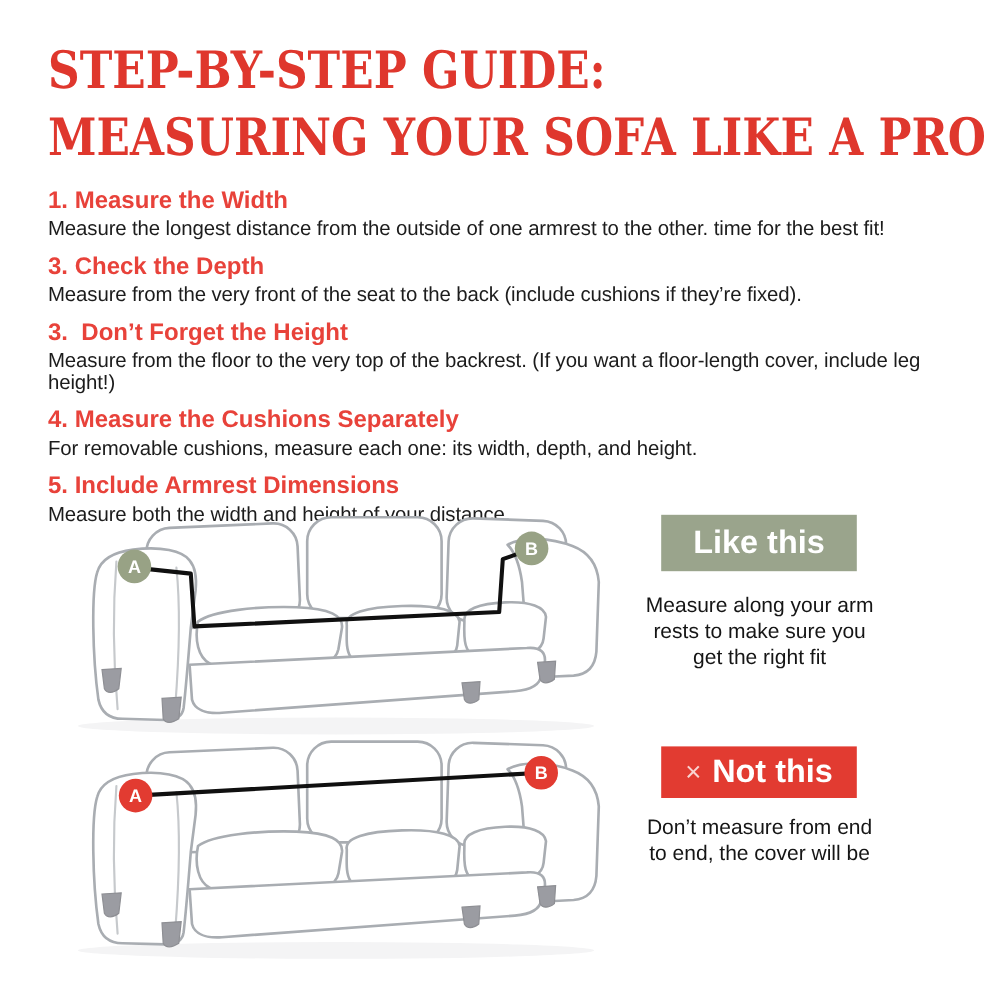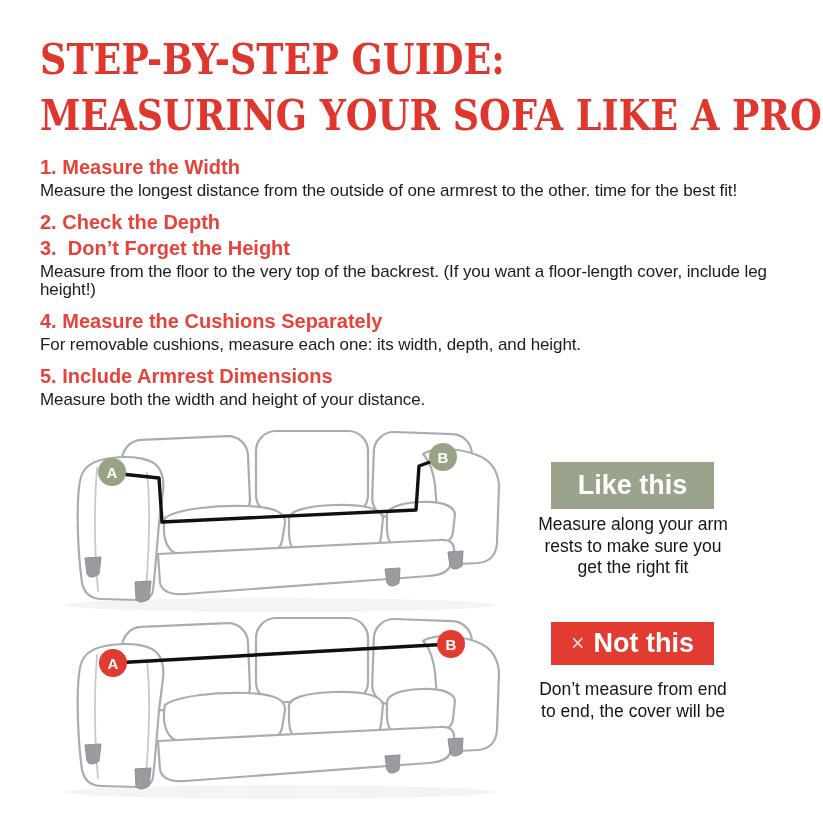--- a/index.html
+++ b/index.html
@@ -27,30 +27,30 @@
     font-size:17px; line-height:18px; letter-spacing:-0.1px;
     color:#1c1c1c; margin:0 0 11px 0;
   }
 
   
   .badge {
     position:absolute; left:551px; width:163px;
     display:flex; align-items:center; justify-content:center; gap:9px;
     color:#ffffff; font-weight:bold; font-size:27px;
   }
-  #badge-good { top:462px; height:47px; background:var(--badge_green,#9aa48c); }
+  #badge-good { top:429px; height:47px; background:var(--badge_green,#9aa48c); }
   #badge-bad  { top:622px; height:43px; background:var(--badge_red,#e23b31); }
   .badge-x { font-weight:normal; font-size:23px; line-height:1; color:rgba(255,255,255,.78); }
 
   
   .caption {
     position:absolute; left:517px; width:232px; text-align:center;
     font-size:17.5px; line-height:21.5px; color:#151515;
   }
-  #cap-good { top:494px;margin-top:20px; }
+  #cap-good { top:494px; }
   #cap-bad  { top:679px;text-align:center; }
 
   
   .sofa { position:absolute; left:35px; width:470px; height:195px; }
   #sofa-good { top:421px; }
   #sofa-bad  { top:608px; }
 
   .s1 { fill:#ffffff; stroke:var(--line_gray,#a9adb2); stroke-width:2.2;
         stroke-linejoin:round; stroke-linecap:round; }
   .s2 { fill:none; stroke:#c6c9cc; stroke-width:1.8; stroke-linecap:round; }
@@ -70,21 +70,22 @@
   <div>STEP-BY-STEP GUIDE:</div>
   <div>MEASURING YOUR SOFA LIKE A PRO</div>
 </div>
 
 <div id="steps">
   <div class="step">
     <div class="step-heading">1. Measure the Width</div>
     <div class="step-body">Measure the longest distance from the outside of one armrest to the other. time for the best fit!</div>
   </div>
   <div class="step">
-    <div class="step-heading">2. Check the Depth</div>
+    <div class="step-heading">3. Check the Depth</div>
+    <div class="step-body">Measure from the very front of the seat to the back (include cushions if they’re fixed).</div>
   </div>
   <div class="step">
     <div class="step-heading">3.  Don’t Forget the Height</div>
     <div class="step-body">Measure from the floor to the very top of the backrest. (If you want a floor-length cover, include leg height!)</div>
   </div>
   <div class="step">
     <div class="step-heading">4. Measure the Cushions Separately</div>
     <div class="step-body">For removable cushions, measure each one: its width, depth, and height.</div>
   </div>
   <div class="step">

